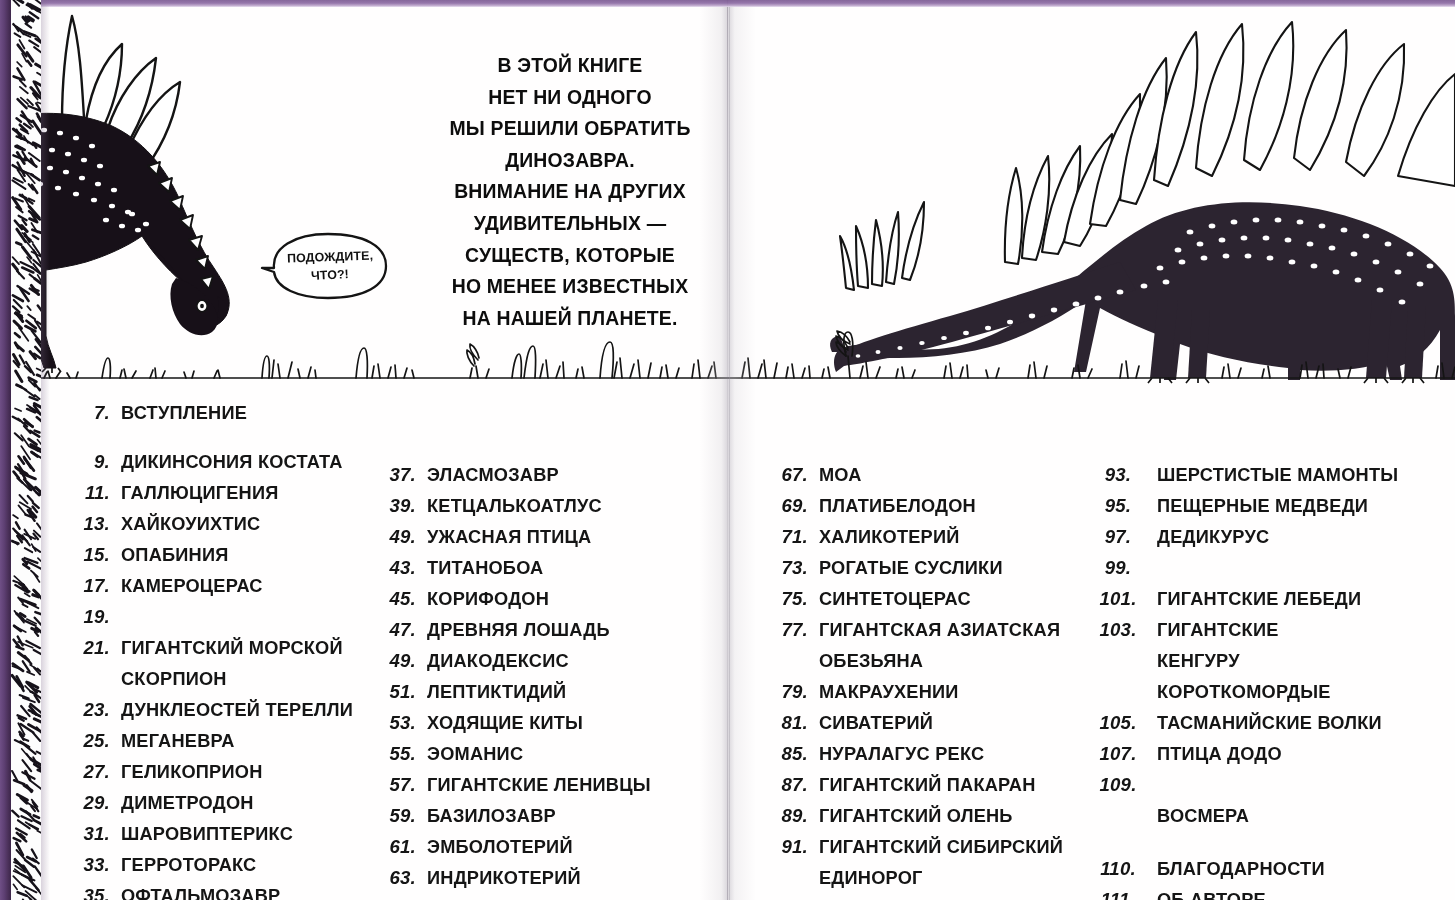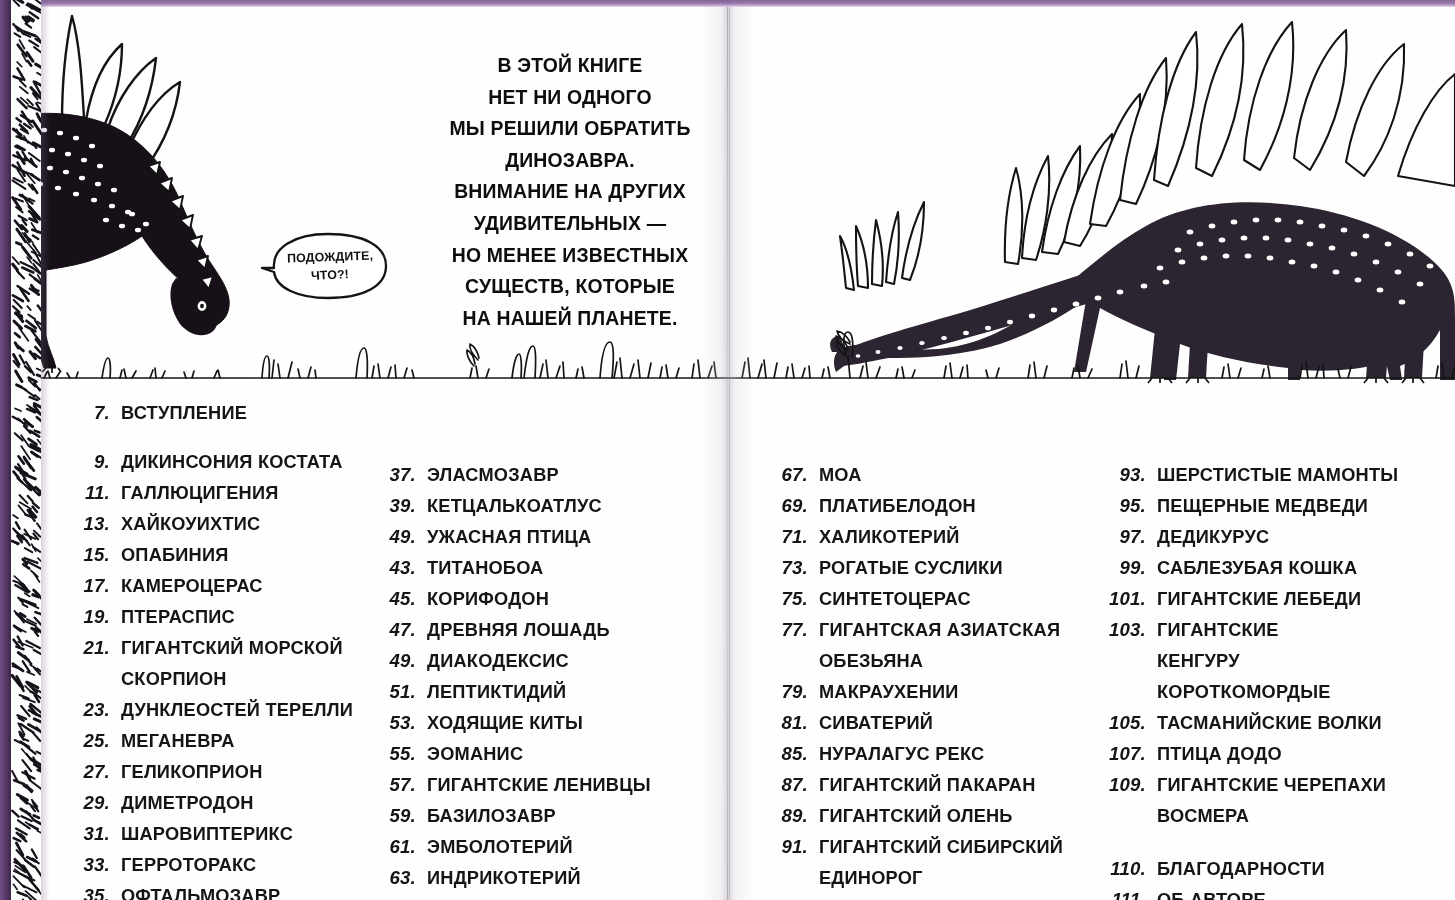--- a/index.html
+++ b/index.html
@@ -84,21 +84,21 @@
     margin-bottom:.5px;
   }
   .toc-num{
     flex:0 0 auto;text-align:right;
     font-size:18.6px;font-weight:700;
     font-style:italic;
     padding-right:11px;
   }
   #col1 .toc-num,#col2 .toc-num{width:48px;}
   #col3 .toc-num{width:48px;}
-  #col4 .toc-num{width:56px;}
+  #col4 .toc-num{width:56px;text-align:center;}
   .toc-label{flex:1 1 auto;}
   .toc-entry.cont .toc-num{visibility:hidden;}
   .gap-top{margin-top:18px;}
   .gap-big{margin-top:22px;}
 
   
   #intro{
     position:absolute;left:420px;top:50px;width:300px;z-index:16;
     text-align:center;
     font-family:"Liberation Sans","DejaVu Sans",sans-serif;
@@ -401,22 +401,22 @@
     </svg>
   </div>
 
   <div id="intro">
     <span class="ln">В ЭТОЙ КНИГЕ</span>
     <span class="ln">НЕТ НИ ОДНОГО</span>
     <span class="ln">МЫ РЕШИЛИ ОБРАТИТЬ</span>
     <span class="ln">ДИНОЗАВРА.</span>
     <span class="ln">ВНИМАНИЕ НА ДРУГИХ</span>
     <span class="ln">УДИВИТЕЛЬНЫХ —</span>
+    <span class="ln">СУЩЕСТВ, КОТОРЫЕ</span>
     <span class="ln">НО МЕНЕЕ ИЗВЕСТНЫХ</span>
-    <span class="ln">СУЩЕСТВ, КОТОРЫЕ</span>
     <span class="ln">НА НАШЕЙ ПЛАНЕТЕ.</span>
   </div>
 
   <div id="bubble">
     <svg width="140" height="76" viewBox="0 0 140 76" style="position:absolute;left:-2px;top:-4px;">
       <path d="M14 40
                C 12 20, 34 6, 68 6
                C 104 6, 126 18, 126 38
                C 126 58, 104 70, 68 70
                C 38 70, 16 60, 14 44
@@ -449,21 +449,20 @@
         <div class="toc-entry ">
           <span class="toc-num">15.</span>
           <span class="toc-label">ОПАБИНИЯ</span>
         </div>
         <div class="toc-entry ">
           <span class="toc-num">17.</span>
           <span class="toc-label">КАМЕРОЦЕРАС</span>
         </div>
         <div class="toc-entry ">
           <span class="toc-num">19.</span>
-          <span class="toc-label">ПТЕРАСПИС</span>
         </div>
         <div class="toc-entry ">
           <span class="toc-num">21.</span>
           <span class="toc-label">ГИГАНТСКИЙ МОРСКОЙ</span>
         </div>
         <div class="toc-entry cont ">
           <span class="toc-num"></span>
           <span class="toc-label">СКОРПИОН</span>
         </div>
         <div class="toc-entry ">
@@ -623,21 +622,20 @@
         <div class="toc-entry ">
           <span class="toc-num">95.</span>
           <span class="toc-label">ПЕЩЕРНЫЕ МЕДВЕДИ</span>
         </div>
         <div class="toc-entry ">
           <span class="toc-num">97.</span>
           <span class="toc-label">ДЕДИКУРУС</span>
         </div>
         <div class="toc-entry ">
           <span class="toc-num">99.</span>
-          <span class="toc-label">САБЛЕЗУБАЯ КОШКА</span>
         </div>
         <div class="toc-entry ">
           <span class="toc-num">101.</span>
           <span class="toc-label">ГИГАНТСКИЕ ЛЕБЕДИ</span>
         </div>
         <div class="toc-entry ">
           <span class="toc-num">103.</span>
           <span class="toc-label">ГИГАНТСКИЕ</span>
         </div>
         <div class="toc-entry cont ">
@@ -651,21 +649,20 @@
         <div class="toc-entry ">
           <span class="toc-num">105.</span>
           <span class="toc-label">ТАСМАНИЙСКИЕ ВОЛКИ</span>
         </div>
         <div class="toc-entry ">
           <span class="toc-num">107.</span>
           <span class="toc-label">ПТИЦА ДОДО</span>
         </div>
         <div class="toc-entry ">
           <span class="toc-num">109.</span>
-          <span class="toc-label">ГИГАНТСКИЕ ЧЕРЕПАХИ</span>
         </div>
         <div class="toc-entry cont ">
           <span class="toc-num"></span>
           <span class="toc-label">ВОСМЕРА</span>
         </div>
         <div class="toc-entry gap-big">
           <span class="toc-num">110.</span>
           <span class="toc-label">БЛАГОДАРНОСТИ</span>
         </div>
         <div class="toc-entry ">

